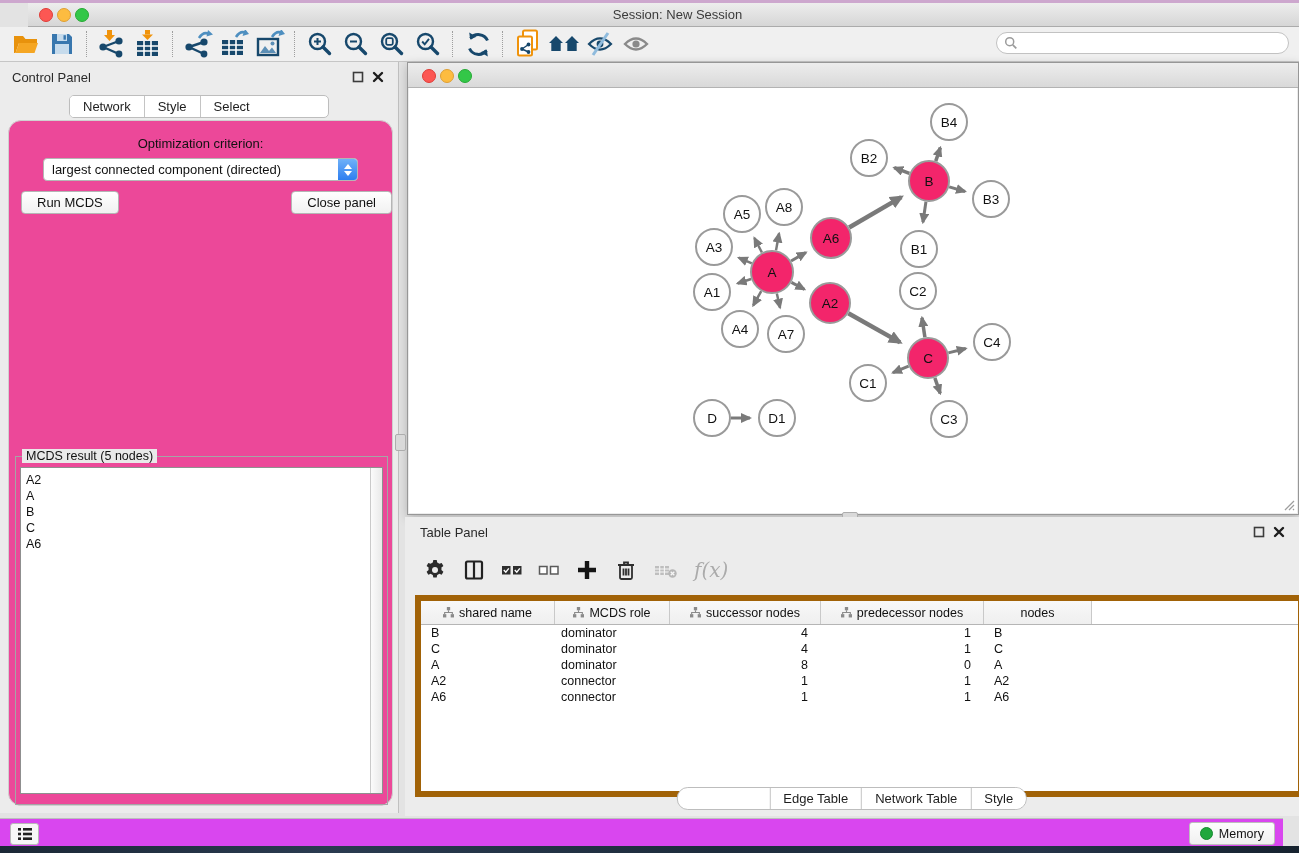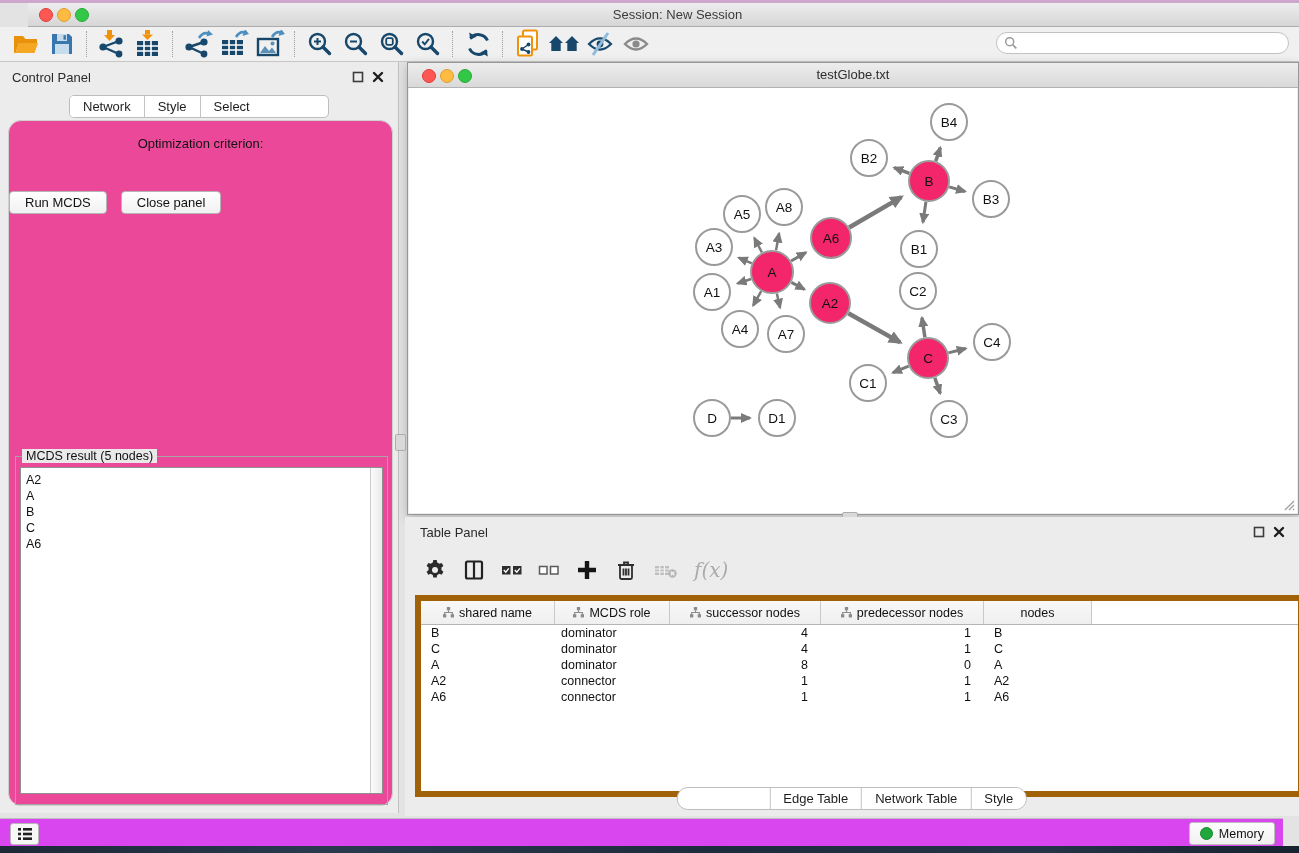--- a/index.html
+++ b/index.html
@@ -39,21 +39,21 @@
   #cp-inner{position:absolute;left:8px;top:58px;width:383px;height:684px;background:#ec4899;
       border:1px solid #D0D0D0;border-radius:13px;}
   #opt-label{position:absolute;left:0;right:0;top:15px;text-align:center;font-size:13px;color:#111;}
   #opt-select{position:absolute;left:34px;top:37px;width:315px;height:23px;background:#fff;
       border:1px solid #B5B5B5;border-radius:4px;display:flex;align-items:center;box-sizing:border-box;}
   #opt-select .val{flex:1;font-size:13px;color:#111;padding-left:8px;white-space:nowrap;overflow:hidden;}
   #opt-select .spin{width:19px;height:21px;border-radius:0 3px 3px 0;background:linear-gradient(#6FB1F8,#2E7EF0);
       display:flex;flex-direction:column;align-items:center;justify-content:center;gap:2px;}
   .tri-up{width:0;height:0;border-left:4px solid transparent;border-right:4px solid transparent;border-bottom:5px solid #fff;}
   .tri-dn{width:0;height:0;border-left:4px solid transparent;border-right:4px solid transparent;border-top:5px solid #fff;}
-  #cp-buttons{position:absolute;left:0;right:0;top:70px;display:flex;justify-content:flex-start;gap:14px;}
+  #cp-buttons{position:absolute;left:12px;right:0;top:70px;display:flex;justify-content:space-between;gap:14px;}
   .btn{background:linear-gradient(#FFFFFF,#F1F1F1);border:1px solid #B5B5B5;border-radius:4px;
       font-size:13px;color:#111;padding:3px 15px;font-family:inherit;}
   #mcds-group{position:absolute;left:6px;top:335px;width:371px;height:347px;border:1px solid #A5A5A5;}
   #mcds-legend{position:absolute;left:6px;top:-8px;background:#E9E9E9;padding:0 4px;font-size:12.5px;color:#111;}
   #mcds-list{position:absolute;left:4px;top:10px;right:4px;bottom:10px;background:#fff;border:1px solid #8F8F8F;}
   .mcds-item{font-size:12.5px;color:#111;line-height:16px;padding-left:5px;}
   #mcds-scroll{position:absolute;right:0;top:0;width:11px;height:100%;
       background:linear-gradient(90deg,#FBFBFB,#E9E9E9);border-left:1px solid #CACACA;}
   
   #net-window{left:407px;top:62px;width:892px;height:453px;background:#ECECEC;border:1px solid #979797;
@@ -270,20 +270,27 @@
     </svg>
   </div>
   <div class="tabbar" style="top:33px">
     <div class="tab">Network</div>
     <div class="tab">Style</div>
     <div class="tab">Select</div>
     <div class="tab active">MCDS</div>
   </div>
   <div id="cp-inner">
     <div id="opt-label">Optimization criterion:</div>
+    <div id="opt-select">
+      <span class="val">largest connected component (directed)</span>
+      <span class="spin">
+          <span class="tri-up"></span>
+          <span class="tri-dn"></span>
+        </span>
+    </div>
     <div id="cp-buttons">
       <button class="btn">Run MCDS</button>
       <button class="btn">Close panel</button>
     </div>
     <div id="mcds-group">
       <span id="mcds-legend">MCDS result (5 nodes)</span>
       <div id="mcds-list">
         <div style="padding-top:4px;">
             <div class="mcds-item">A2</div>
             <div class="mcds-item">A</div>
@@ -295,21 +302,20 @@
       </div>
     </div>
   </div>
 </div>
 
 <div class="abs" id="net-window">
   <div id="net-titlebar">
     <span class="tl red" style="left:14px;top:6px"></span>
     <span class="tl yel" style="left:32px;top:6px"></span>
     <span class="tl grn" style="left:50px;top:6px"></span>
-    <div class="win-title" style="top:4px;color:#2E2E2E;">testGlobe.txt</div>
   </div>
   <div id="net-canvas">
     <svg id="graph-svg" width="890" height="427" viewBox="0 0 890 427">
       <defs>
         <marker id="arrow" markerUnits="userSpaceOnUse" markerWidth="11" markerHeight="10" refX="9" refY="5" orient="auto">
           <path d="M0,0L11,5L0,10Z" fill="#7A7A7A"></path>
         </marker>
         <marker id="arrowBig" markerUnits="userSpaceOnUse" markerWidth="14" markerHeight="13" refX="11" refY="6.5" orient="auto">
           <path d="M0,0L14,6.5L0,13Z" fill="#7A7A7A"></path>
         </marker>

